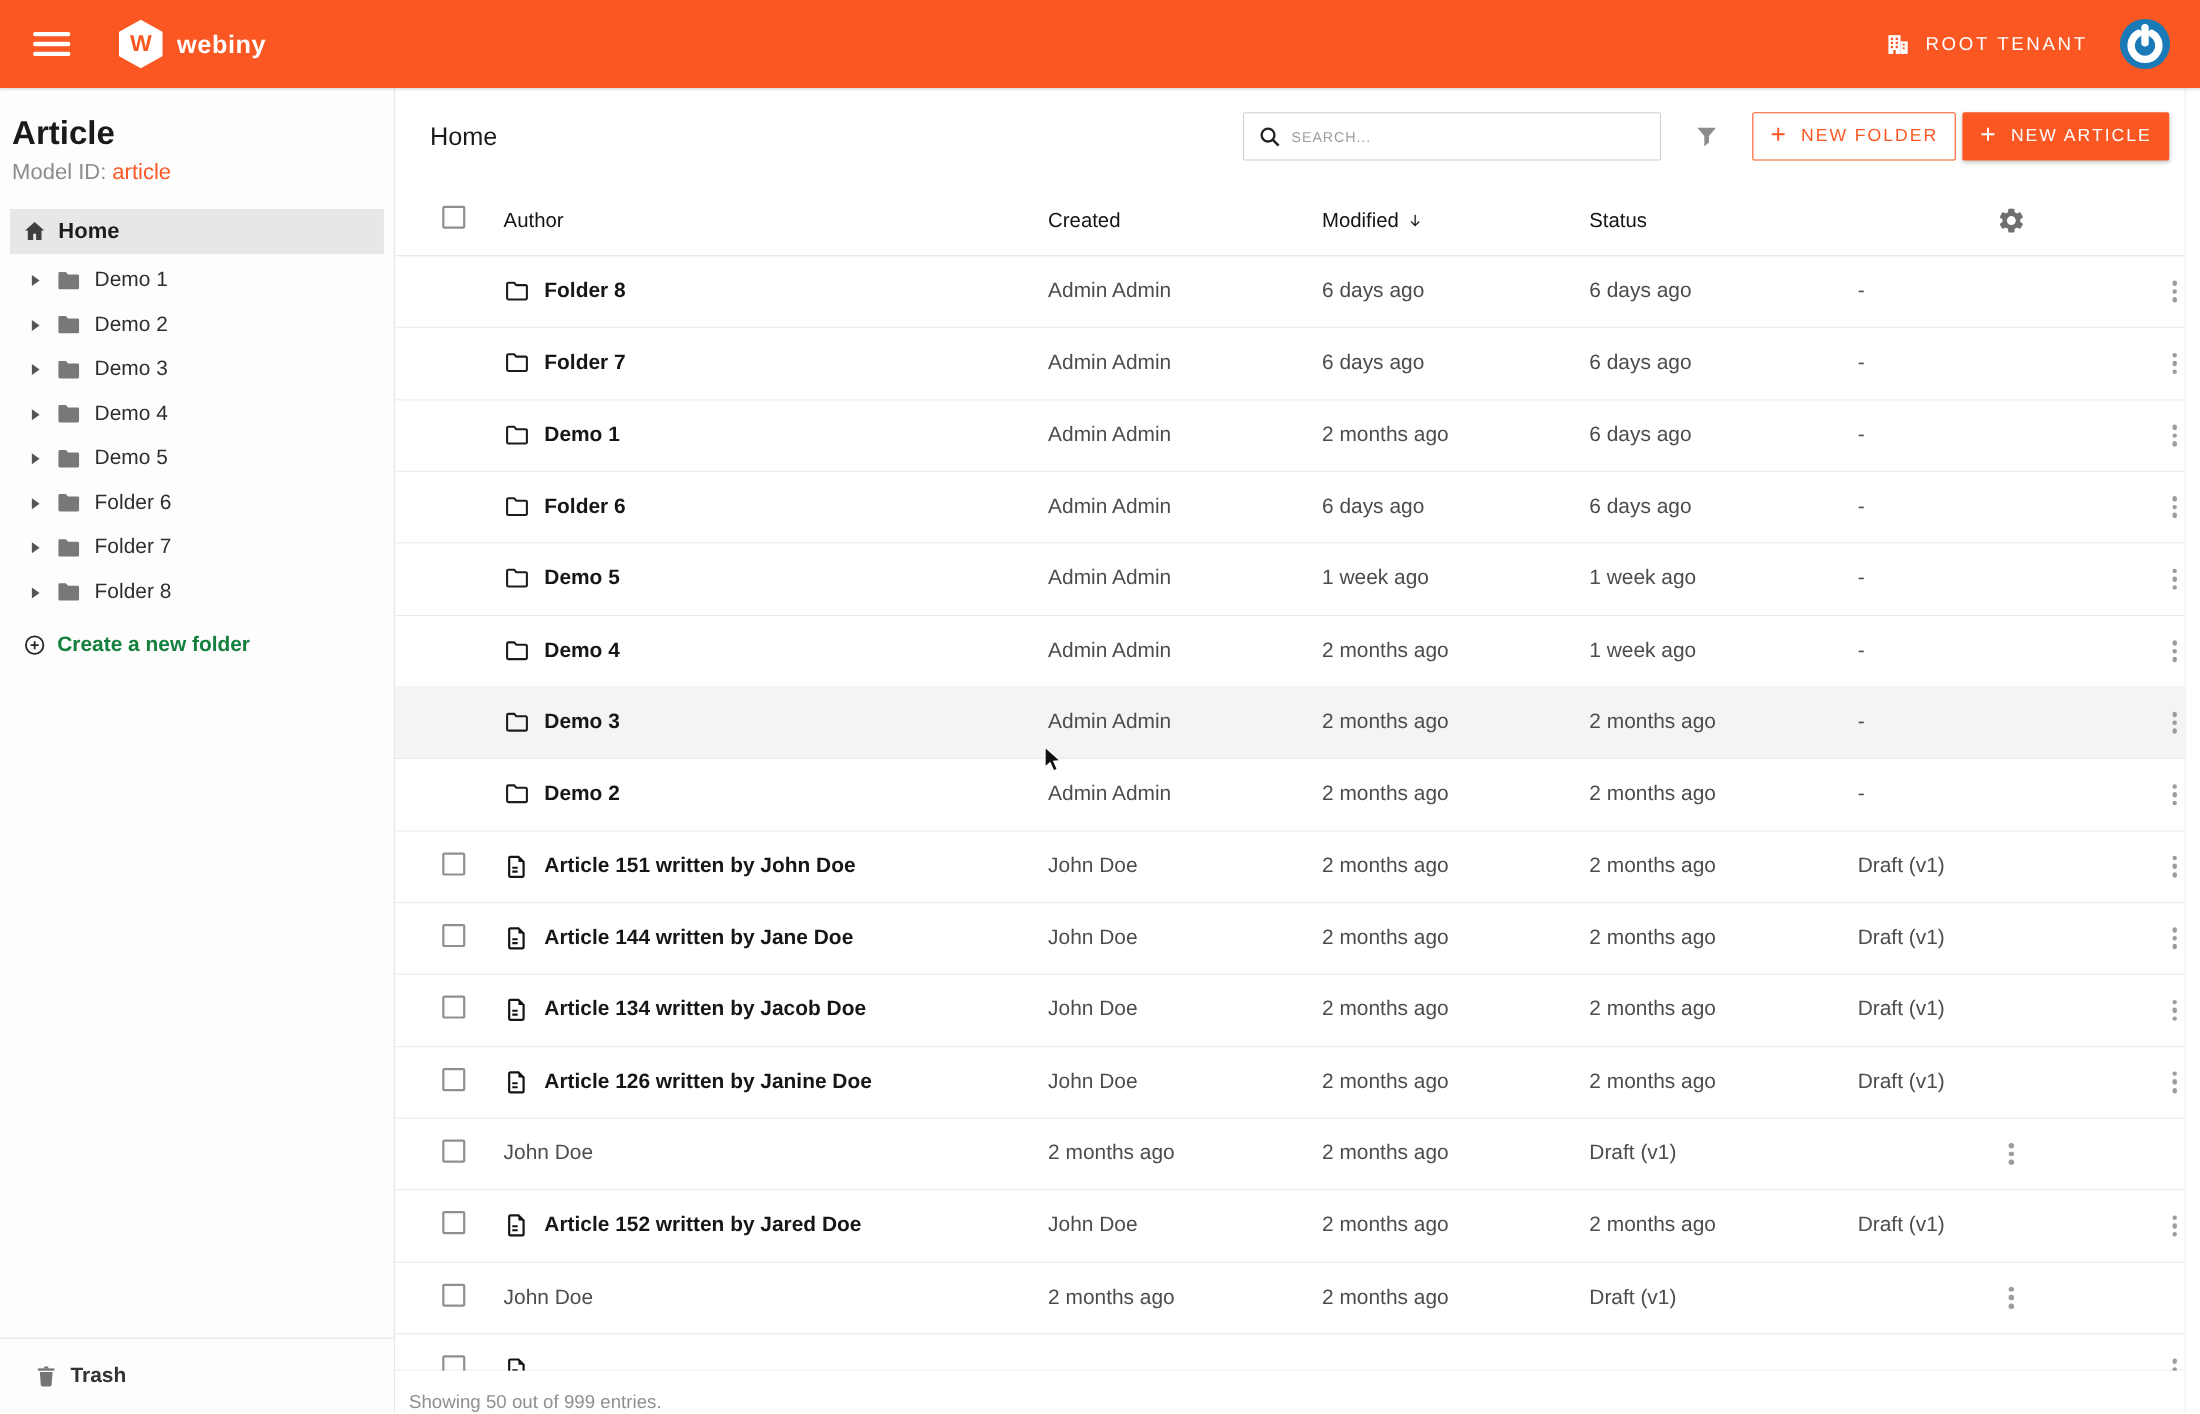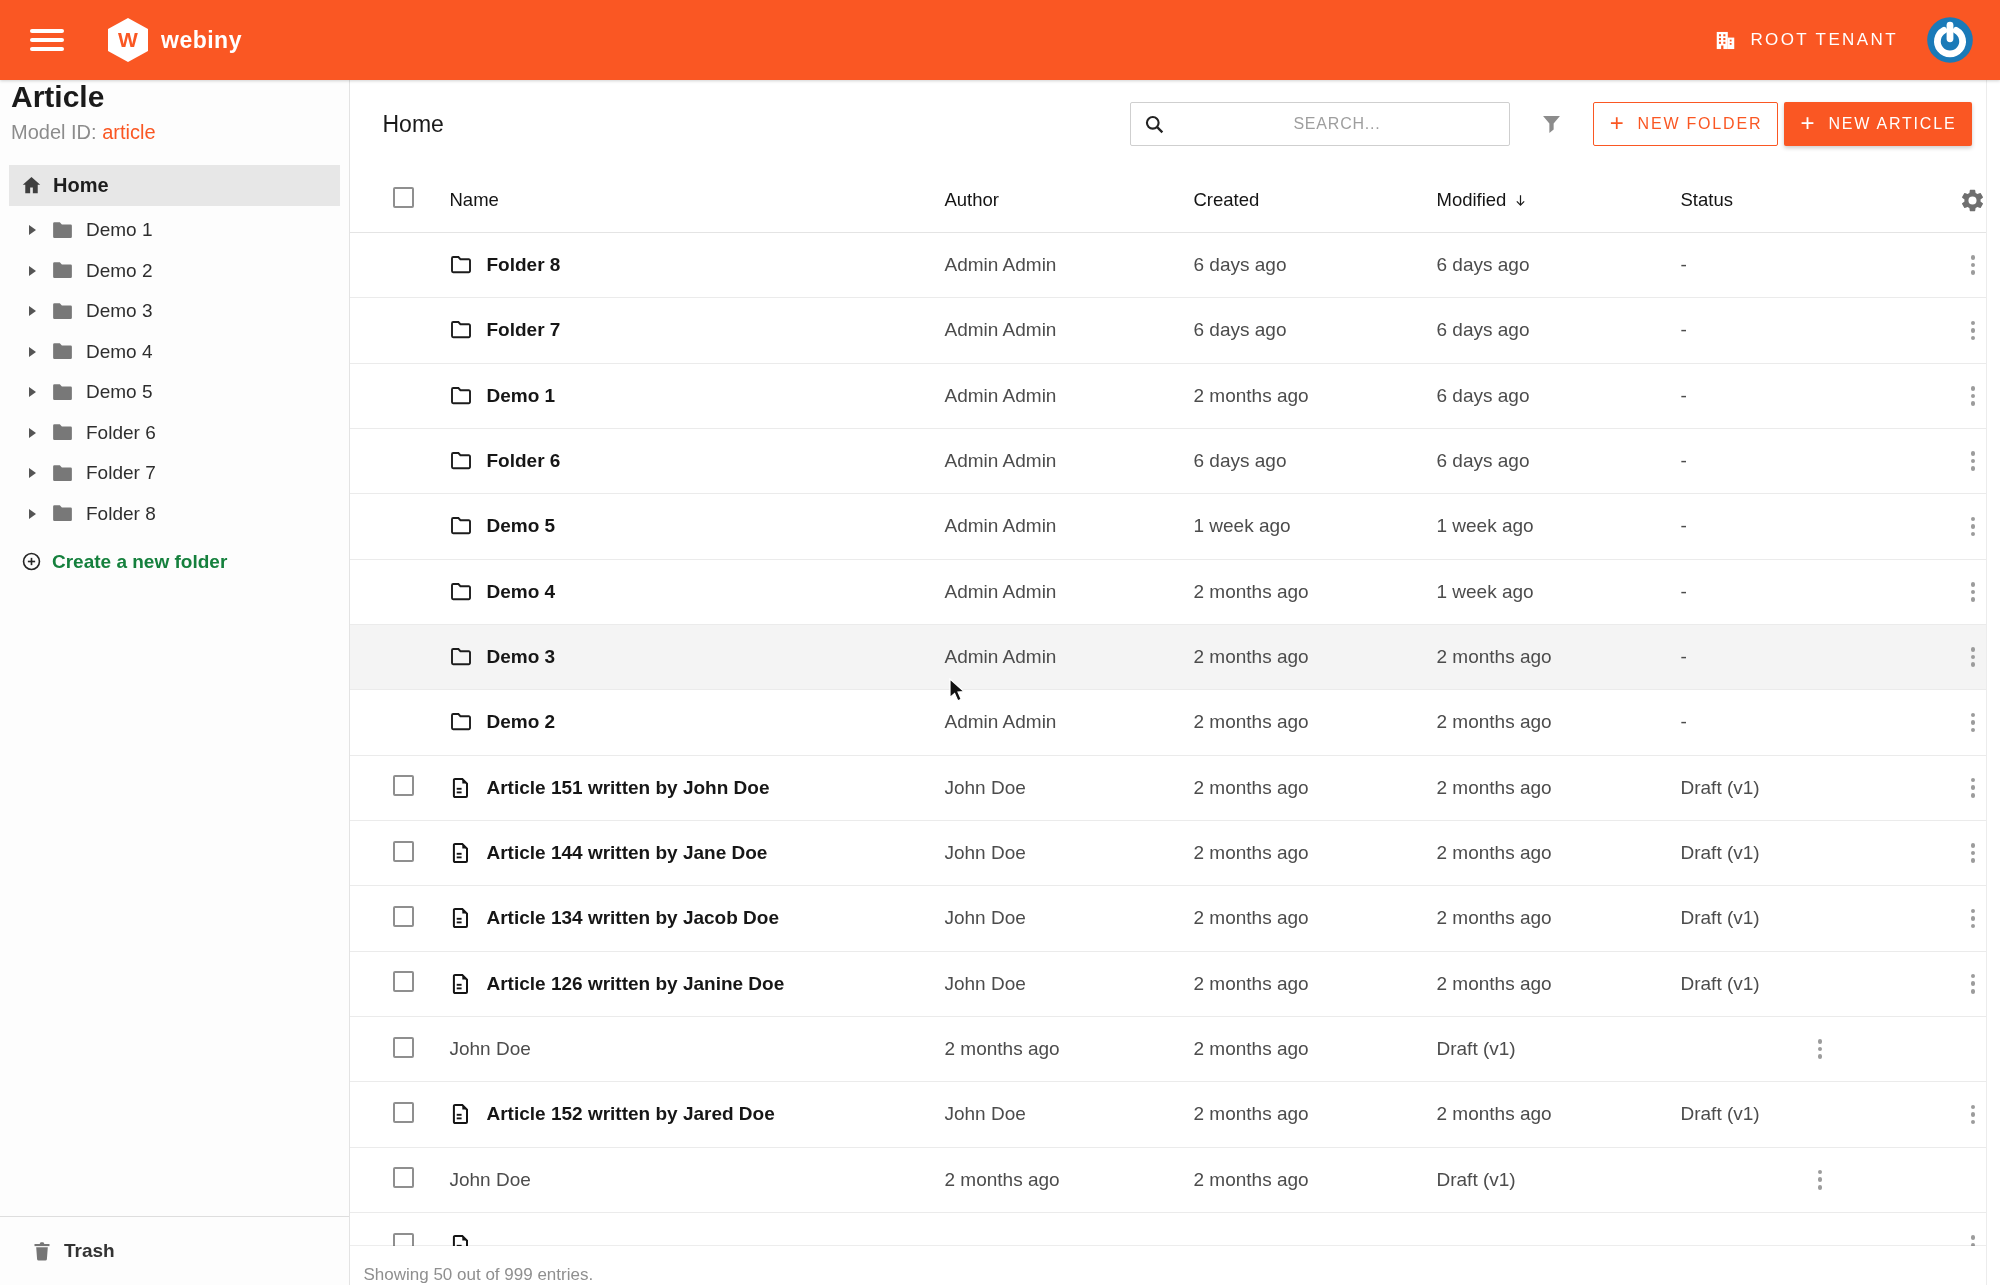--- a/index.html
+++ b/index.html
@@ -20,21 +20,21 @@
   .topbar-spacer { flex:1; }
   .tenant { display:flex; align-items:center; gap:12px; color:#fff; font-size:17px;
     letter-spacing:2.4px; cursor:pointer; margin-right:28px; }
   .avatar { width:48px; height:48px; border-radius:50%; cursor:pointer; display:block; }
 
   
   .app { display:flex; height:1205px; }
 
   
   .sidebar { width:364px; background:#fdfdfd; border-right:1px solid #e3e3e3;
-    position:relative; }
+    position:relative; padding-top:25px; }
   .sb-title { font-size:30px; font-weight:600; color:#1a1a1a; margin-left:11px; }
   .sb-model { font-size:20px; color:#8c8c8c; margin:7px 0 0 11px; }
   .sb-model .model-id { color:#fa5723; }
   .home-item { margin:21px 9px 0 9px; height:41px; background:#e7e7e7; display:flex;
     align-items:center; padding-left:11px; gap:10px; cursor:pointer; }
   .home-item .lbl { font-size:20px; font-weight:700; color:#1d1d1d; }
   .tree { margin-top:4px; }
   .tree-item { height:40.5px; display:flex; align-items:center; padding-left:29px;
     cursor:pointer; }
   .caret { width:0; height:0; border-top:5.5px solid transparent;
@@ -50,22 +50,22 @@
   .sb-footer .lbl { font-size:19px; font-weight:600; color:#333; }
 
   
   .main { width:1651px; position:relative; background:#fff; }
   .gutter { width:14px; background:#fff; border-left:1px solid #ececec; }
 
   .toolbar { height:88px; display:flex; align-items:center; padding-left:32px; }
   .page-title { font-size:23px; color:#1a1a1a; }
   .searchbox { margin-left:auto; width:380px; height:44px; border:1px solid #cfcfcf;
     border-radius:2px; background:#fff; display:flex; align-items:center; padding:0 10px 0 12px; }
-  .searchbox input { border:none; outline:none; flex:1; font-size:16px; letter-spacing:.8px;
-    color:#333; font-family:inherit; margin-left:8px; background:transparent;text-align:center; }
+  .searchbox input { border:none; outline:none; flex:1; font-size:13px; letter-spacing:.8px;
+    color:#333; font-family:inherit; margin-left:8px; background:transparent; }
   .searchbox input::placeholder { color:#9e9e9e; }
   .filter-btn { margin:0 28px; cursor:pointer; display:flex; align-items:center; }
   .btn { height:44px; display:inline-flex; align-items:center; justify-content:center;
     gap:12px; font-size:16px; letter-spacing:1.8px; border-radius:2px; cursor:pointer;
     font-family:inherit; }
   .btn .plus { font-size:24px; font-weight:400; line-height:1; margin-top:-3px; }
   .btn-outline { width:185px; background:#fff; border:1px solid #fa5723; color:#fa5723; }
   .btn-solid { width:188px; background:#fa5723; border:none; color:#fff; margin-left:6px;
     margin-right:14px; box-shadow:0 2px 4px rgba(0,0,0,.2); }
 
@@ -298,23 +298,20 @@
       </button>
       <button class="btn btn-solid">
         <span class="plus">+</span>
         <span>NEW ARTICLE</span>
       </button>
     </div>
 
     <div class="thead grid">
       <div class="c-check"><span class="checkbox"></span></div>
       <div class="hcell">
-        <span>Name</span>
-      </div>
-      <div class="hcell">
         <span>Author</span>
       </div>
       <div class="hcell">
         <span>Created</span>
       </div>
       <div class="hcell">
         <span>Modified</span>
         <svg width="17" height="17">
             <use href="#i-sort-down"></use>
           </svg>

